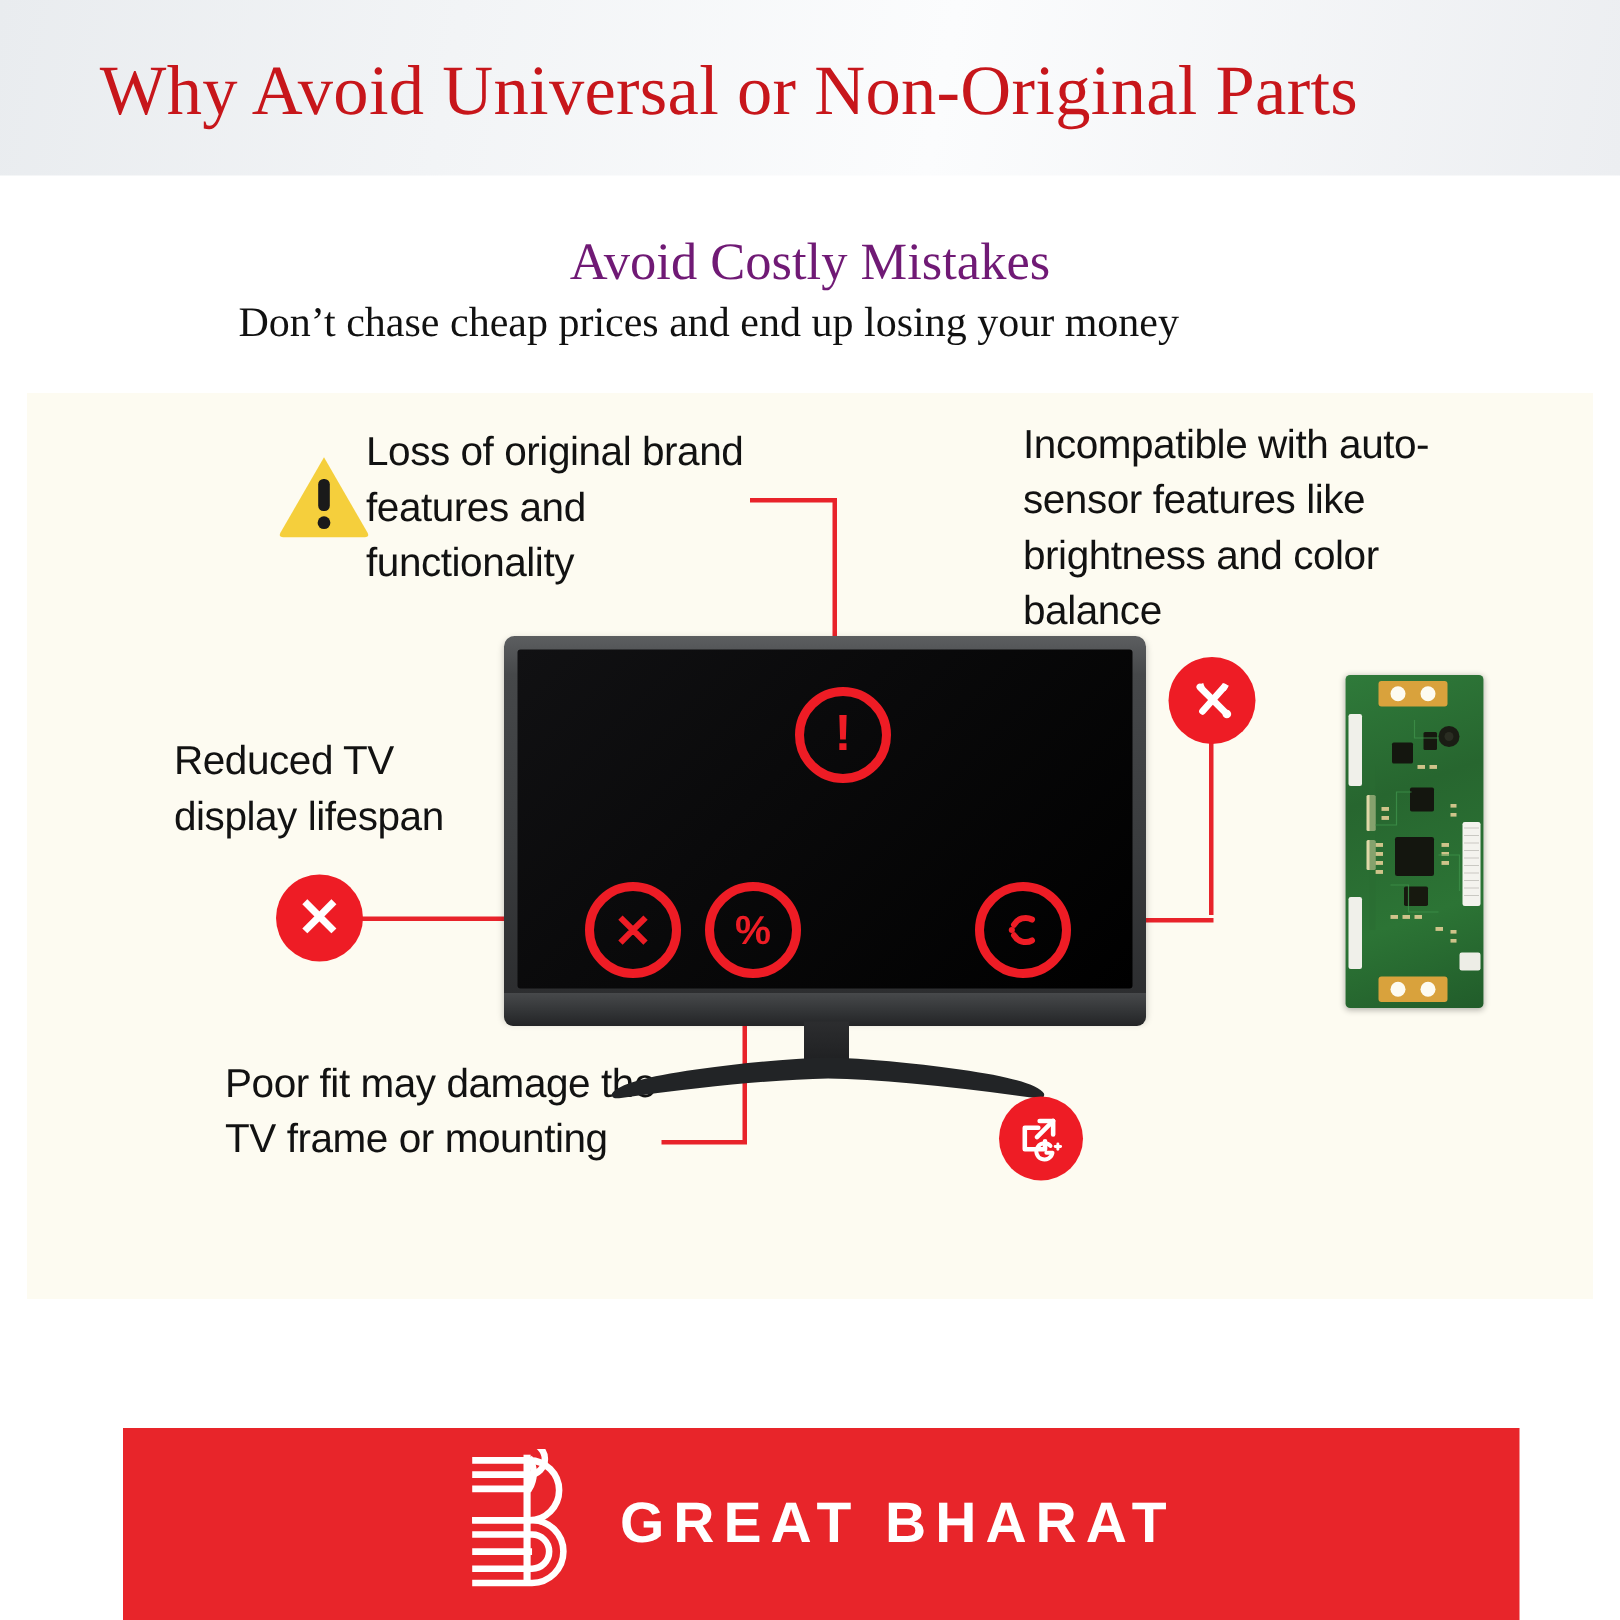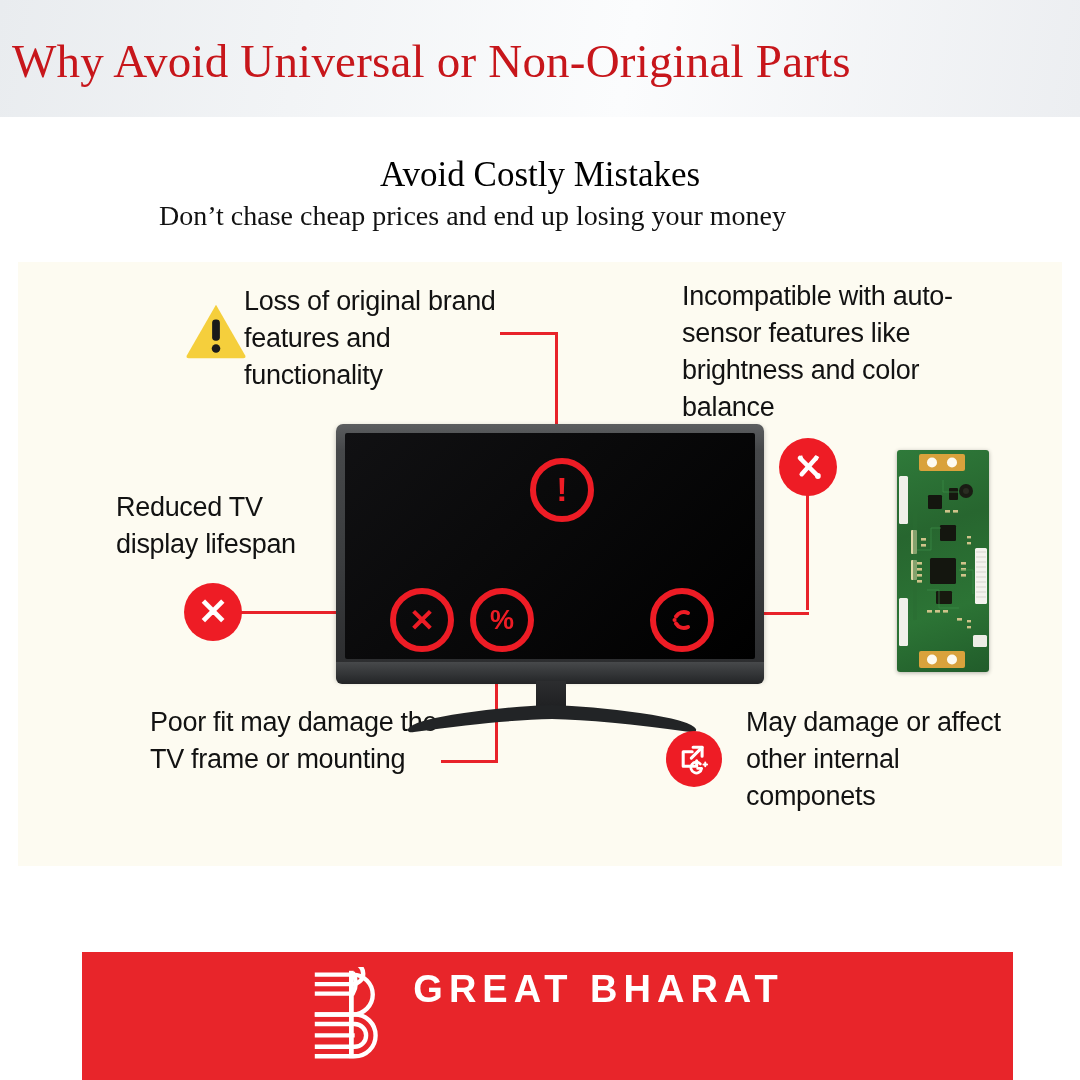--- a/index.html
+++ b/index.html
@@ -12,32 +12,32 @@
   }
   .stage{position:absolute;inset:0;width:1080px;height:1080px;}
 
   
   .header{
     position:absolute;left:0;top:0;width:1080px;height:117px;
     background:linear-gradient(100deg,#e9ecef 0%,#f2f4f6 28%,#fbfcfd 58%,#eceef1 100%);
   }
   .header-title{
     position:absolute;left:0;top:34px;width:972px;
+    text-align:center;
     font-family:"Liberation Serif", serif;
     font-size:47px;line-height:54px;
     color:#c7161b;
     letter-spacing:.2px;
     white-space:nowrap;
-    padding-left:12px;
   }
 
   
   .sub1{
     position:absolute;left:0;top:155px;width:1080px;text-align:center;
-    font-family:"Liberation Serif", serif;font-size:35px;color:#000000;
+    font-family:"Liberation Serif", serif;font-size:35px;color:#701a75;
   }
   .sub2{
     position:absolute;left:0;top:200px;width:945px;text-align:center;
     font-family:"Liberation Serif", serif;font-size:28px;color:#111;
   }
 
   
   .panel{
     position:absolute;left:18px;top:262px;width:1044px;height:604px;
     background:#fdfbf1;
@@ -132,21 +132,21 @@
   
   .closing{
     position:absolute;left:0;top:884px;width:1080px;text-align:center;
     font-family:"Liberation Serif", serif;font-size:33px;color:#111;
   }
   .banner{
     position:absolute;left:82px;top:952px;width:931px;height:128px;
     background:#e8252a;
     display:flex;align-items:center;justify-content:center;
   }
-  .brand-wrap{display:flex;gap:26px;}
+  .brand-wrap{display:flex;align-items:center;gap:26px;}
   .brand-text{display:flex;flex-direction:column;align-items:center;}
   .brand-name{
     color:#fff;font-size:38px;font-weight:700;letter-spacing:6px;
     font-family:"Liberation Sans", sans-serif;line-height:44px;
   }
   .brand-sub{
     color:#fff;font-size:21px;font-weight:400;letter-spacing:9px;
     font-family:"Liberation Sans", sans-serif;line-height:28px;
   }
 </style>
@@ -184,21 +184,20 @@
   </div>
 
   <div class="callout" id="callout-incompat">Incompatible with auto-sensor features like brightness and color balance</div>
 
   <div class="callout" id="callout-loss">Loss of original brand features and functionality</div>
 
   <div class="callout" id="callout-lifespan">Reduced TV display lifespan</div>
 
   <div class="callout" id="callout-poorfit">Poor fit may damage the TV frame or mounting</div>
 
-  <div class="callout" id="callout-internal">May damage or affect other internal componets</div>
 
   <div class="tv-bezel"></div>
   <div class="tv-screen"></div>
   <div class="tv-chin"></div>
   <div class="tv-neck"></div>
   <div class="tv-base">
     <svg viewBox="0 0 296 32" width="296" height="32" aria-hidden="true">
       <path d="M4 27 Q10 18 60 11 Q110 4 148 3 Q186 4 236 11 Q286 18 292 27 Q293 31 286 30 Q200 18 148 17 Q96 18 10 30 Q3 31 4 27 Z" fill="#222426"></path>
     </svg>
   </div>

